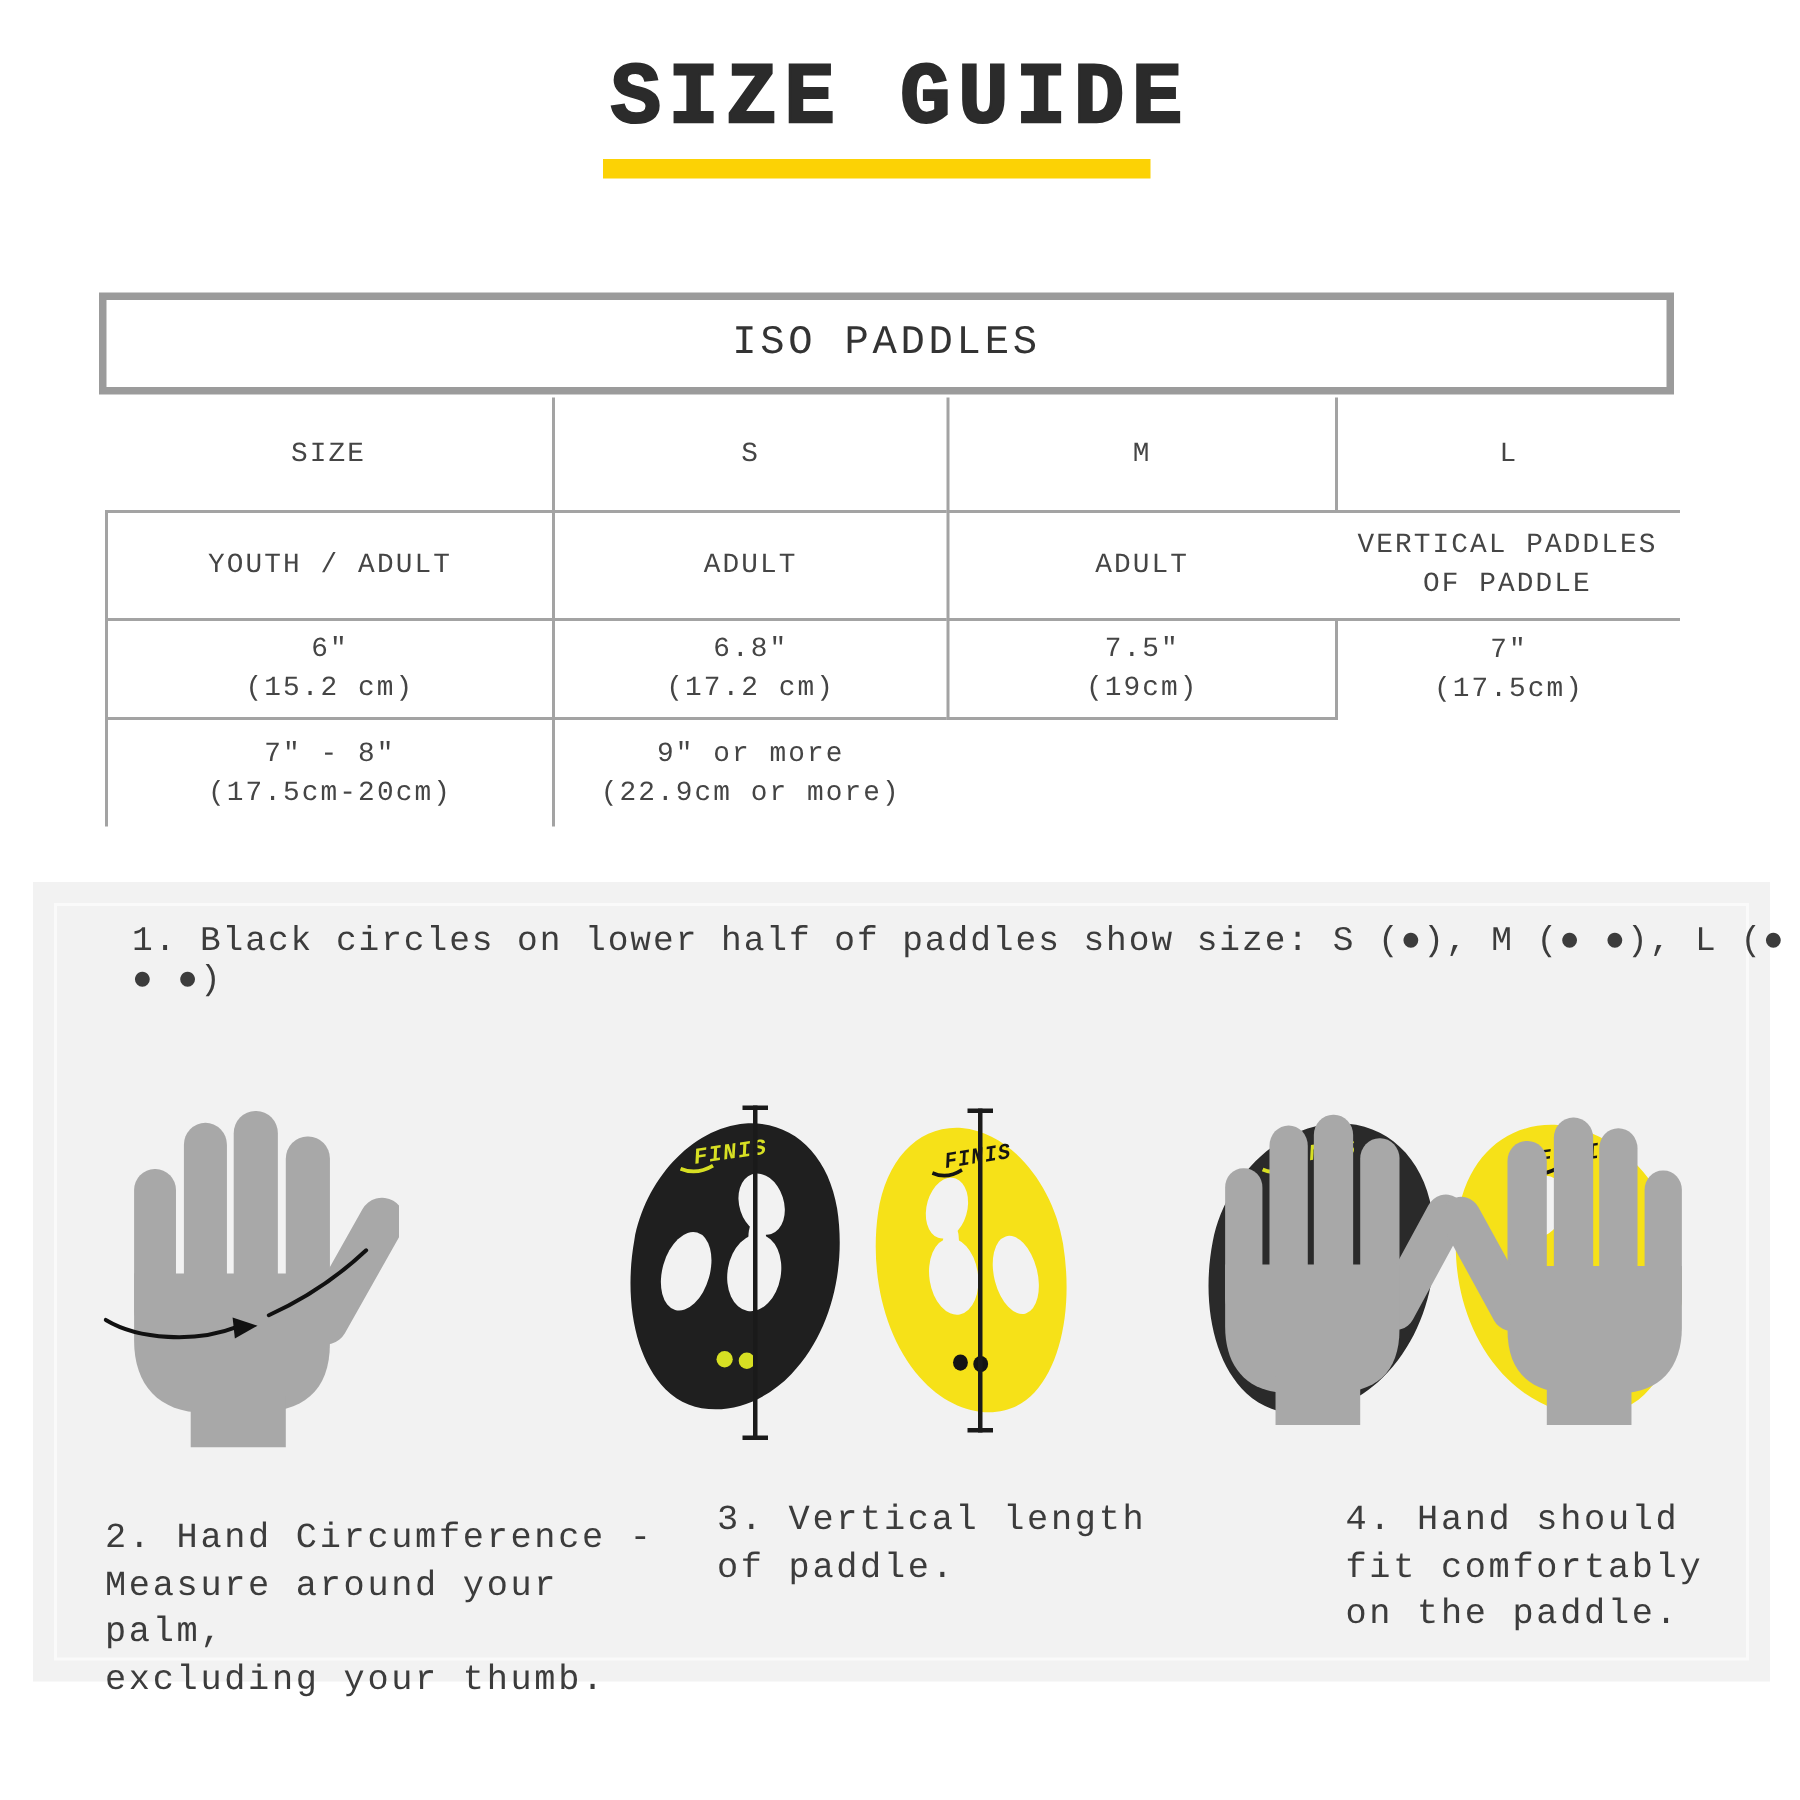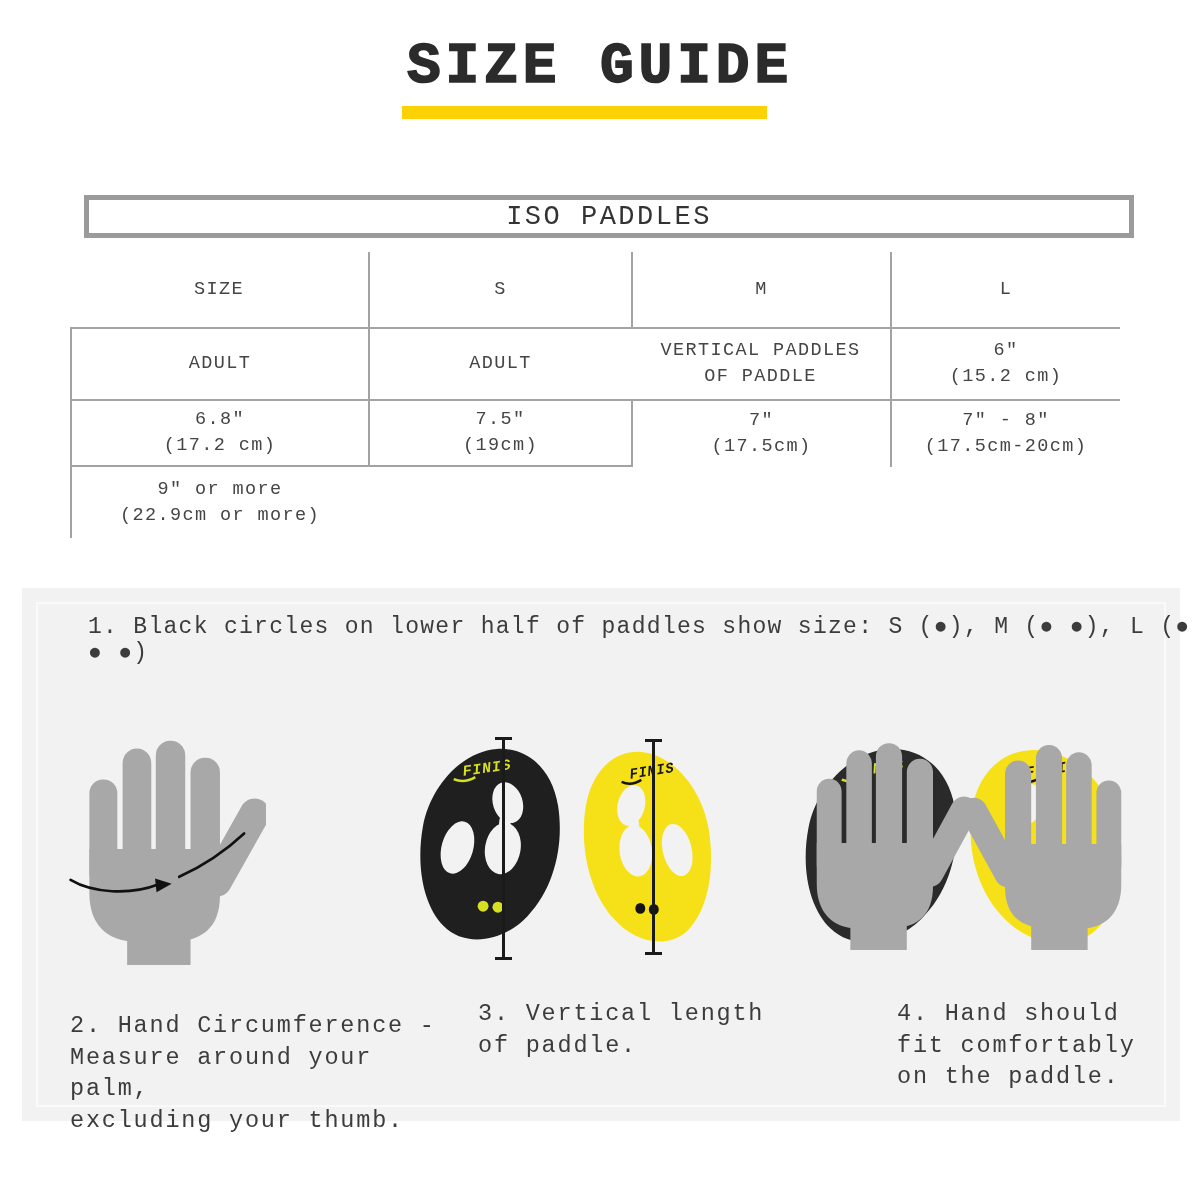--- a/index.html
+++ b/index.html
@@ -13,28 +13,28 @@
     position:absolute;top:34px;left:0;right:0;text-align:center;
     font-size:58px;font-weight:900;letter-spacing:5px;color:#2b2b2b;
     -webkit-text-stroke:1.6px #2b2b2b;transform:scaleX(0.97);
   }
   .title-underline{
     position:absolute;top:106px;left:402px;width:365px;height:13px;background:#FCD205;
   }
 
   
   .iso-box{
-    position:absolute;left:84px;top:195px;width:1050px;height:43px;box-sizing:border-box;
+    position:absolute;left:66px;top:195px;width:1050px;height:68px;box-sizing:border-box;
     border:5px solid #9b9b9b;display:flex;align-items:center;justify-content:center;
     font-size:27px;letter-spacing:2.5px;color:#333;font-weight:400;
   }
 
   
   .size-table{
-    position:absolute;left:70px;top:252px;width:1050px;
+    position:absolute;left:70px;top:265px;width:1050px;
     display:grid;grid-template-columns:298px 263px 259px 230px;
     grid-template-rows:77px 72px 66px 71px;
   }
   .cell{
     display:flex;align-items:center;justify-content:center;text-align:center;
     font-size:18.5px;letter-spacing:1.4px;color:#454545;line-height:26px;
     box-sizing:border-box;white-space:pre-line;
   }
   .cell.hline{border-bottom:2px solid #a3a3a3;}
   .cell.vline{border-left:2px solid #a3a3a3;}
@@ -80,20 +80,21 @@
   <div class="iso-box">
     <span>ISO PADDLES</span>
   </div>
 
   <div class="size-table">
     <div class="cell hline">SIZE</div>
     <div class="cell hline vline">S</div>
     <div class="cell hline vline">M</div>
     <div class="cell hline vline">L</div>
 
+    <div class="cell hline vline">YOUTH / ADULT</div>
     <div class="cell hline vline">ADULT</div>
     <div class="cell hline vline">ADULT</div>
 
     <div class="cell hline">VERTICAL PADDLES
 OF PADDLE</div>
     <div class="cell hline vline">6"
 (15.2 cm)</div>
     <div class="cell hline vline">6.8"
 (17.2 cm)</div>
     <div class="cell hline vline">7.5"

